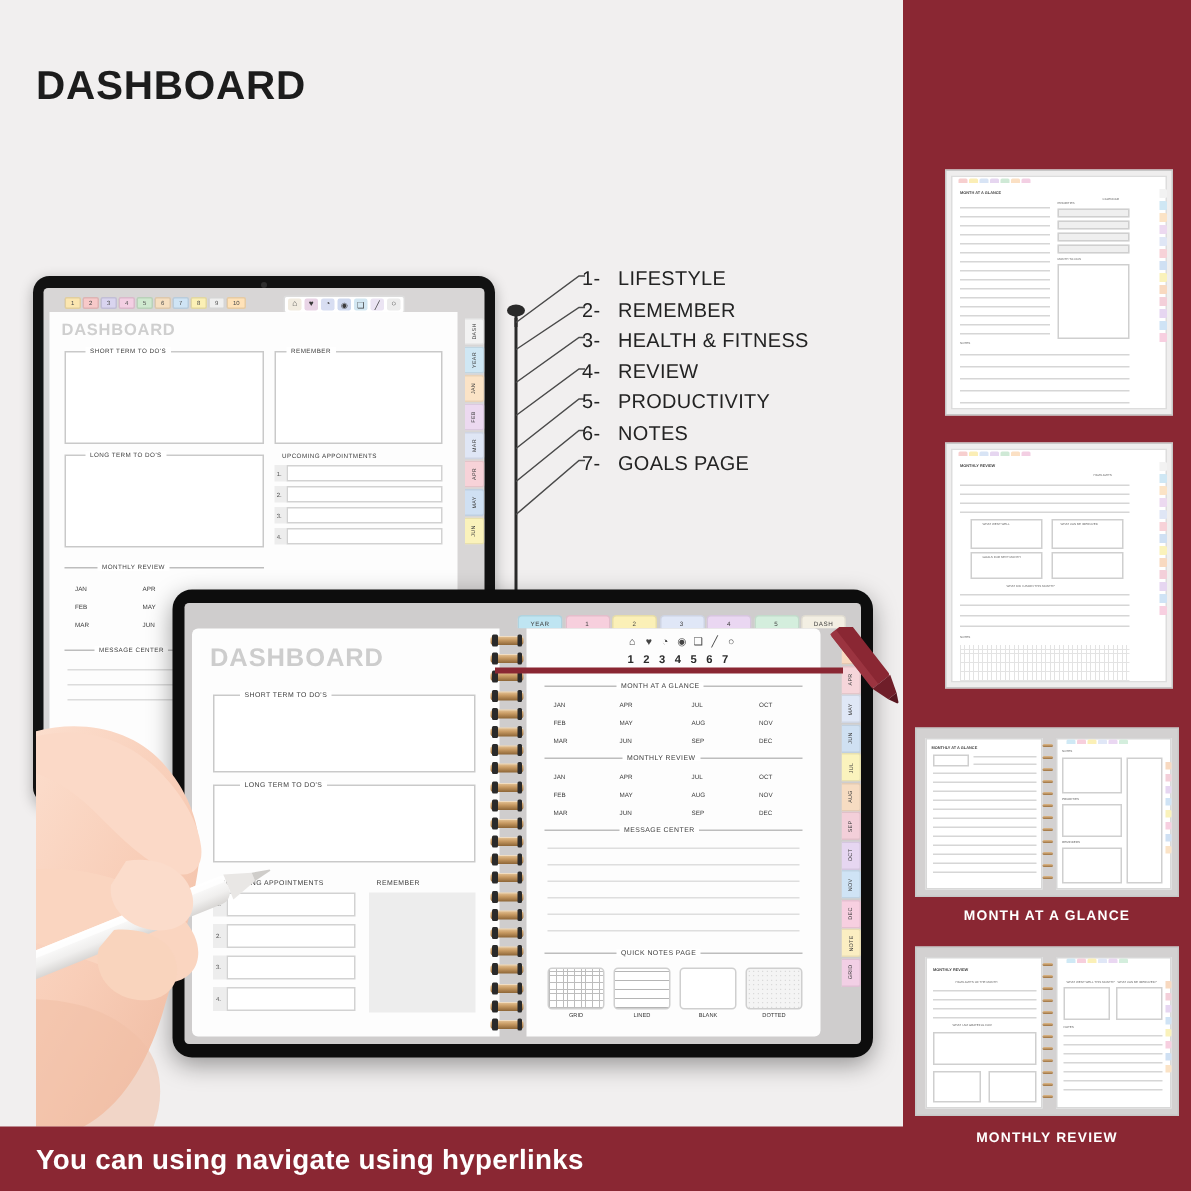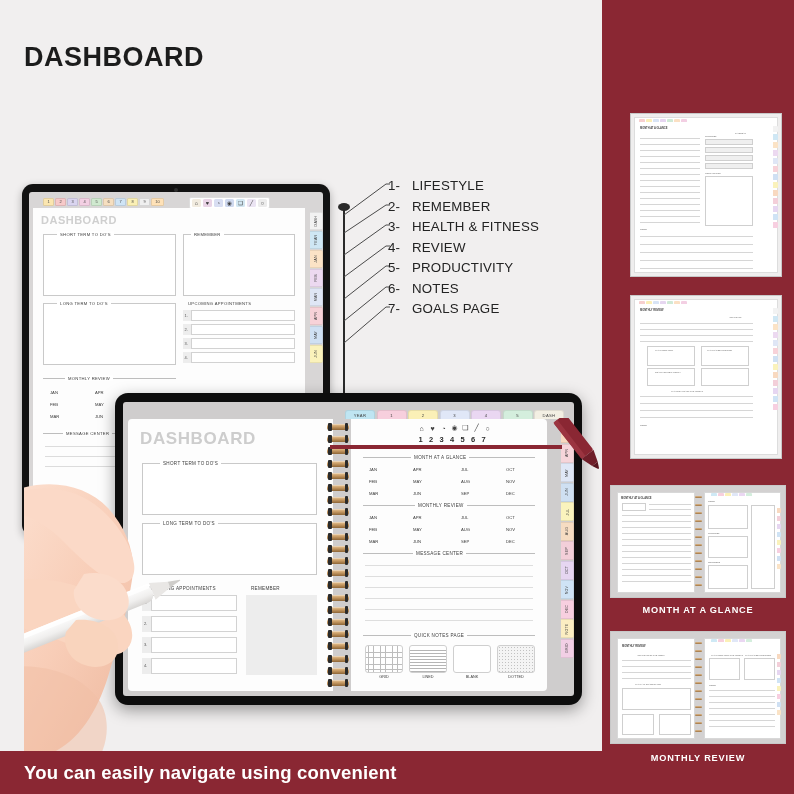--- a/index.html
+++ b/index.html
@@ -605,21 +605,21 @@
     <path d="M52 150 C 74 148, 92 158, 94 174 C 96 190, 82 200, 64 196
              C 46 192, 38 176, 42 162 Z" fill="#f9d4bd"></path>
 
     <path d="M-40 200 C 10 190, 50 200, 72 226 C 84 240, 86 262, 78 282
              L -40 282 Z" fill="#f0bfa6" opacity=".55"></path>
   </svg>
 
 </div>
 
 <div id="bottom-banner">
-  <div id="bottom-text">You can easily navigate using convenient</div>
+  <div id="bottom-text">You can using navigate using hyperlinks</div>
 </div>
 
 <div id="right-panel">
 
   <div class="v-label" style="left:30px; top:240px; transform: rotate(-90deg); transform-origin: left top;">MONTH AT A GLANCE</div>
   <div class="thumb-shot" style="left:28px; top:113px; width:152px; height:164px;">
     <div style="position:absolute;inset:3px;background:#fff;border:.5px solid #ddd"></div>
     <div class="mini-toptab" style="left:8px; top:5px; background:#f7cfcf"></div>
     <div class="mini-toptab" style="left:15px; top:5px; background:#fbeeb6"></div>
     <div class="mini-toptab" style="left:22px; top:5px; background:#d8e4f5"></div>

